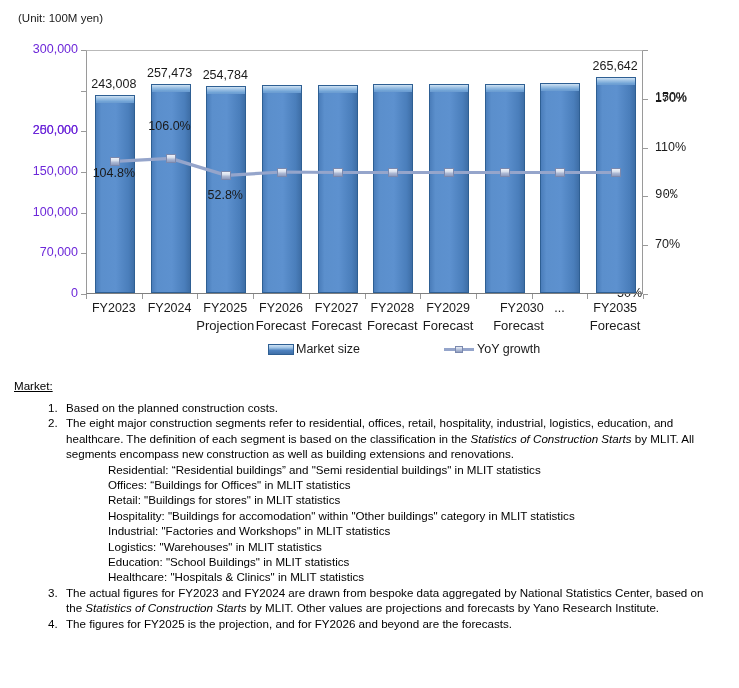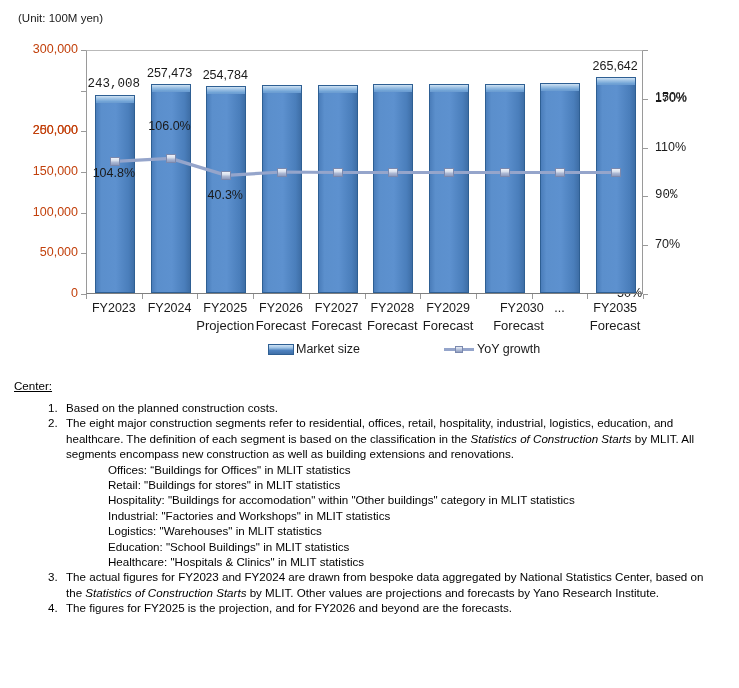--- a/index.html
+++ b/index.html
@@ -46,21 +46,21 @@
     border-right: 1px solid #9a9a9a;
     border-top: 1px solid #b9b9b9;
     border-bottom: 1px solid #7f7f7f;
     box-sizing: border-box;
   }
   .ytick-left {
     position: absolute;
     width: 78px;
     text-align: right;
     font-size: 12.5px;
-    color: #c2410c;
+    color: #6d28d9;
     white-space: nowrap;
   }
   .ytick-right {
     position: absolute;
     width: 70px;
     text-align: left;
     font-size: 12.5px;
     color: #1a1a1a;
     white-space: nowrap;
   }
@@ -241,21 +241,21 @@
       <div class="ytick-left" style="left: 0px; top: 14px;">300,000</div>
       <div class="tick-mark-left" style="left: 81px; top: 22px;"></div>
       <div class="ytick-left" style="left: 0px; top: 54.6667px; margin-top: 40px;">250,000</div>
       <div class="tick-mark-left" style="left: 81px; top: 62.6667px;"></div>
       <div class="ytick-left" style="left: 0px; top: 95.3333px;">200,000</div>
       <div class="tick-mark-left" style="left: 81px; top: 103.333px;"></div>
       <div class="ytick-left" style="left: 0px; top: 136px;">150,000</div>
       <div class="tick-mark-left" style="left: 81px; top: 144px;"></div>
       <div class="ytick-left" style="left: 0px; top: 176.667px;">100,000</div>
       <div class="tick-mark-left" style="left: 81px; top: 184.667px;"></div>
-      <div class="ytick-left" style="left: 0px; top: 217.333px;">50,000</div>
+      <div class="ytick-left" style="left: 0px; top: 217.333px;">70,000</div>
       <div class="tick-mark-left" style="left: 81px; top: 225.333px;"></div>
       <div class="ytick-left" style="left: 0px; top: 258px;">0</div>
       <div class="tick-mark-left" style="left: 81px; top: 266px;"></div>
     </div>
 
   <div id="ytick-right-group">
       <div class="ytick-right" style="left: 655px; top: 14px; margin-top: 48px;">150%</div>
       <div class="tick-mark-right" style="left: 643px; top: 22px;"></div>
       <div class="ytick-right" style="left: 655px; top: 62.8px;">170%</div>
       <div class="tick-mark-right" style="left: 643px; top: 70.8px;"></div>
@@ -313,29 +313,29 @@
         <div style="position: absolute; left: 245.65px; top: 117.012px; width: 10px; height: 9px; box-sizing: border-box; border: 1px solid rgb(123, 137, 174); background: linear-gradient(rgb(238, 242, 249) 0%, rgb(218, 225, 238) 35%, rgb(170, 182, 210) 65%, rgb(141, 155, 190) 100%);"></div>
         <div style="position: absolute; left: 301.35px; top: 117.012px; width: 10px; height: 9px; box-sizing: border-box; border: 1px solid rgb(123, 137, 174); background: linear-gradient(rgb(238, 242, 249) 0%, rgb(218, 225, 238) 35%, rgb(170, 182, 210) 65%, rgb(141, 155, 190) 100%);"></div>
         <div style="position: absolute; left: 357.05px; top: 117.012px; width: 10px; height: 9px; box-sizing: border-box; border: 1px solid rgb(123, 137, 174); background: linear-gradient(rgb(238, 242, 249) 0%, rgb(218, 225, 238) 35%, rgb(170, 182, 210) 65%, rgb(141, 155, 190) 100%);"></div>
         <div style="position: absolute; left: 412.75px; top: 117.012px; width: 10px; height: 9px; box-sizing: border-box; border: 1px solid rgb(123, 137, 174); background: linear-gradient(rgb(238, 242, 249) 0%, rgb(218, 225, 238) 35%, rgb(170, 182, 210) 65%, rgb(141, 155, 190) 100%);"></div>
         <div style="position: absolute; left: 468.45px; top: 117.012px; width: 10px; height: 9px; box-sizing: border-box; border: 1px solid rgb(123, 137, 174); background: linear-gradient(rgb(238, 242, 249) 0%, rgb(218, 225, 238) 35%, rgb(170, 182, 210) 65%, rgb(141, 155, 190) 100%);"></div>
         <div style="position: absolute; left: 524.15px; top: 117.012px; width: 10px; height: 9px; box-sizing: border-box; border: 1px solid rgb(123, 137, 174); background: linear-gradient(rgb(238, 242, 249) 0%, rgb(218, 225, 238) 35%, rgb(170, 182, 210) 65%, rgb(141, 155, 190) 100%);"></div>
       </div>
   </div>
 
   <div id="bar-values">
-      <div class="bar-value" style="width: 90px; left: 68.85px; top: 49.3535px; font-family: Liberation Mono, monospace;">243,008</div>
+      <div class="bar-value" style="width: 90px; left: 68.85px; top: 49.3535px;">243,008</div>
       <div class="bar-value" style="width: 90px; left: 124.55px; top: 37.5886px;">257,473</div>
       <div class="bar-value" style="width: 90px; left: 180.25px; top: 39.7757px;">254,784</div>
       <div class="bar-value" style="width: 90px; left: 570.15px; top: 30.9445px;">265,642</div>
     </div>
   <div id="line-values">
       <div class="line-value" style="width: 80px; left: 73.85px; top: 138.288px;">104.8%</div>
       <div class="line-value" style="width: 80px; left: 129.55px; top: 91.36px;">106.0%</div>
-      <div class="line-value" style="width: 80px; left: 185.25px; top: 160.44px;">40.3%</div>
+      <div class="line-value" style="width: 80px; left: 185.25px; top: 160.44px;">52.8%</div>
     </div>
 
   <div id="xaxis">
       <div class="xtick" style="left: 86px; top: 266px;"></div>
       <div class="xtick" style="left: 141.7px; top: 266px;"></div>
       <div class="xtick" style="left: 197.4px; top: 266px;"></div>
       <div class="xtick" style="left: 253.1px; top: 266px;"></div>
       <div class="xtick" style="left: 308.8px; top: 266px;"></div>
       <div class="xtick" style="left: 364.5px; top: 266px;"></div>
       <div class="xtick" style="left: 420.2px; top: 266px;"></div>
@@ -364,30 +364,31 @@
       <span class="swatch-line">
         <span class="seg"></span>
           <span class="mk"></span>
       </span>
       <span>YoY growth</span>
     </div>
   </div>
 </div>
 
 <div id="notes">
-  <div id="notes-title">Center:</div>
+  <div id="notes-title">Market:</div>
   <div id="notes-body" style="padding-top:22px;">
       <div class="note-row">
         <div class="note-num">1.</div>
         <div class="note-text">Based on the planned construction costs.</div>
       </div>
       <div class="note-row">
         <div class="note-num">2.</div>
         <div class="note-text"><span>The eight major construction segments refer to residential, offices, retail, hospitality, industrial, logistics, education, and healthcare. The definition of each segment is based on the classification in the </span><span class="ital">Statistics of Construction Starts</span><span> by MLIT. All segments encompass new construction as well as building extensions and renovations.</span></div>
       </div>
+      <div class="seg-line">Residential: “Residential buildings” and "Semi residential buildings" in MLIT statistics</div>
       <div class="seg-line">Offices: “Buildings for Offices" in MLIT statistics</div>
       <div class="seg-line">Retail: "Buildings for stores" in MLIT statistics</div>
       <div class="seg-line">Hospitality: "Buildings for accomodation" within "Other buildings" category in MLIT statistics</div>
       <div class="seg-line">Industrial: "Factories and Workshops" in MLIT statistics</div>
       <div class="seg-line">Logistics: "Warehouses" in MLIT statistics</div>
       <div class="seg-line">Education: "School Buildings" in MLIT statistics</div>
       <div class="seg-line">Healthcare: "Hospitals &amp; Clinics" in MLIT statistics</div>
       <div class="note-row">
         <div class="note-num">3.</div>
         <div class="note-text"><span>The actual figures for FY2023 and FY2024 are drawn from bespoke data aggregated by National Statistics Center, based on the </span><span class="ital">Statistics of Construction Starts</span><span> by MLIT. Other values are projections and forecasts by Yano Research Institute.</span></div>

